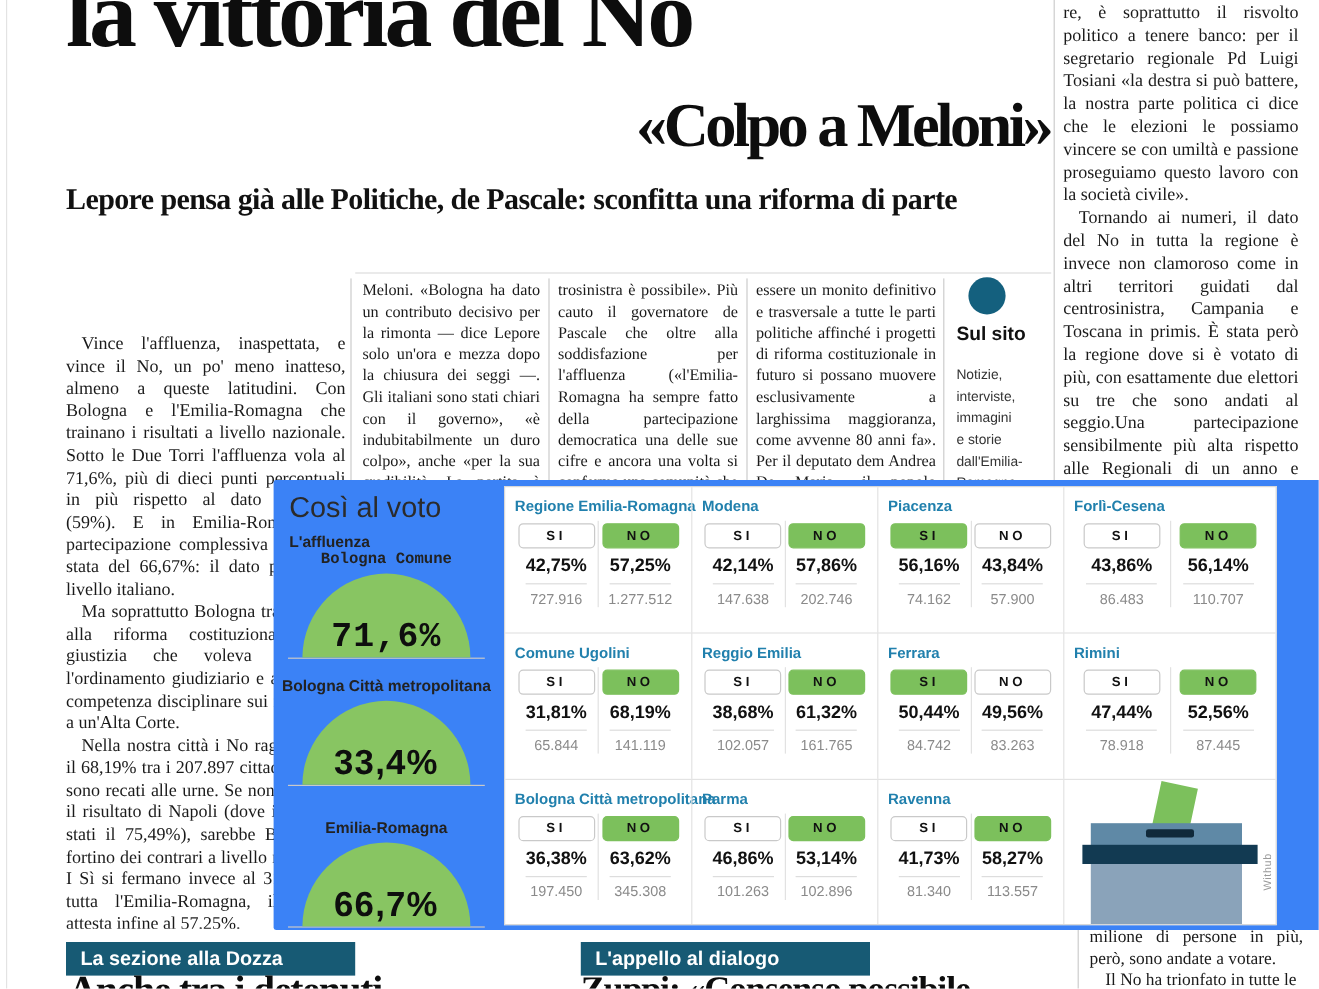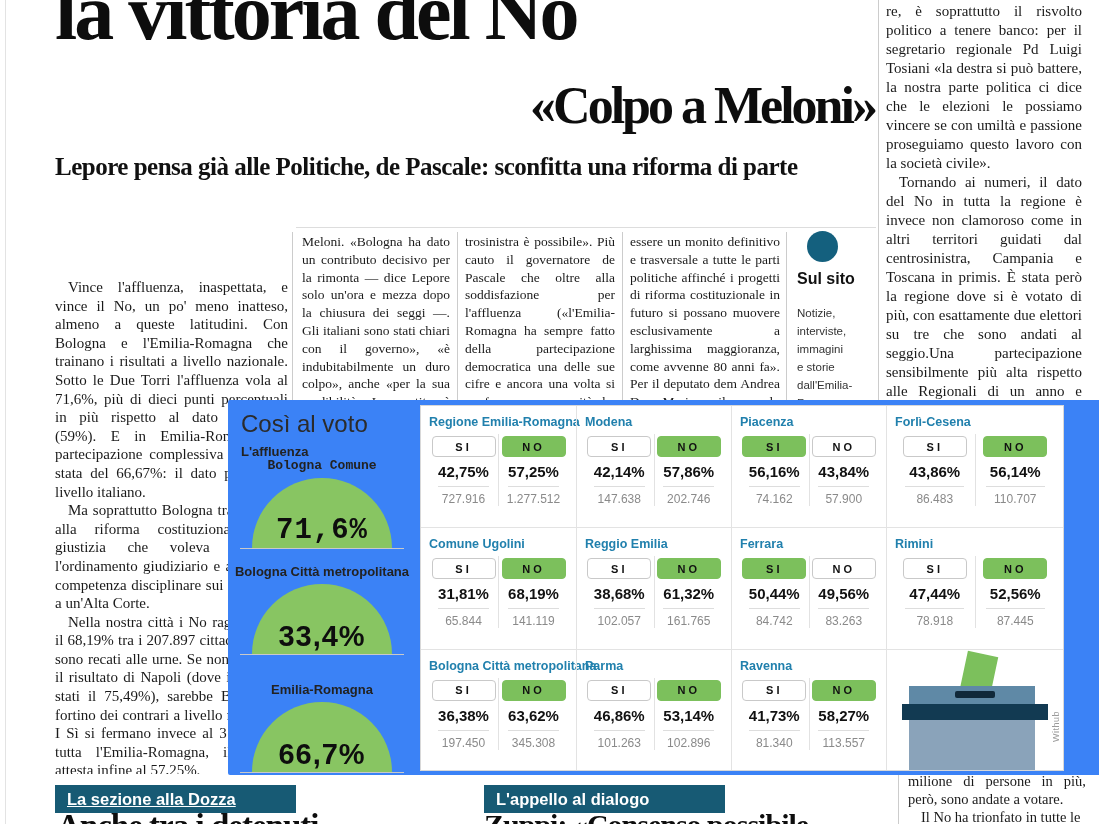--- a/index.html
+++ b/index.html
@@ -68,21 +68,21 @@
   .pct{text-align:center;font-size:15px;font-weight:700;color:#111;}
   .sepl{width:74%;height:1px;background:#ddd;margin:6px auto 5px;}
   .votes{text-align:center;font-size:12px;color:#8a8a8a;}
   .ballot-cell{position:relative;display:flex;align-items:center;justify-content:center;padding:0;}
   .credit{position:absolute;right:2px;bottom:28px;writing-mode:vertical-rl;transform:rotate(180deg);
        font-size:9px;color:#9a9a9a;letter-spacing:0.5px;}
   
   .kicker{position:absolute;top:785px;height:28px;background:#175a74;color:#fff;
        font-family:"Liberation Sans","DejaVu Sans",sans-serif;font-size:16.5px;font-weight:700;
        line-height:28px;padding:0 12px;box-sizing:border-box;}
-  .k1{left:55px;width:241px;text-decoration:underline;}  .k2{left:484px;width:241px;}
+  .k1{left:55px;width:241px;}  .k2{left:484px;width:241px;}
   .cuthead{position:absolute;top:808px;margin:0;font-size:33px;font-weight:700;
        letter-spacing:-1px;color:#0d0d0d;white-space:nowrap;}
 </style>
 </head>
 <body>
 
 <div id="page">
   <div class="edge"></div>
 
   <h1 class="hl1">la vittoria del No</h1>

